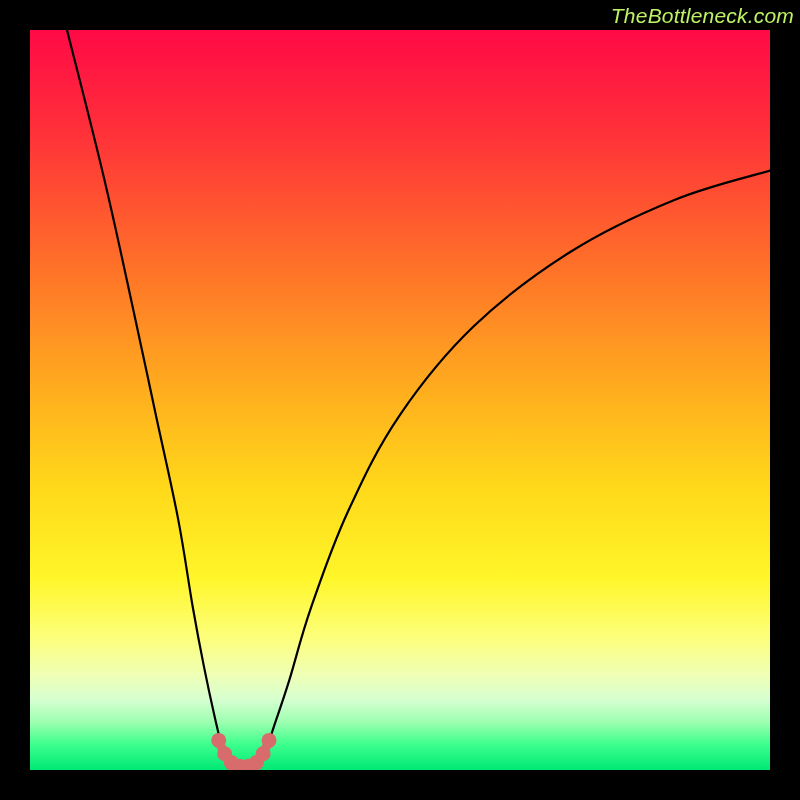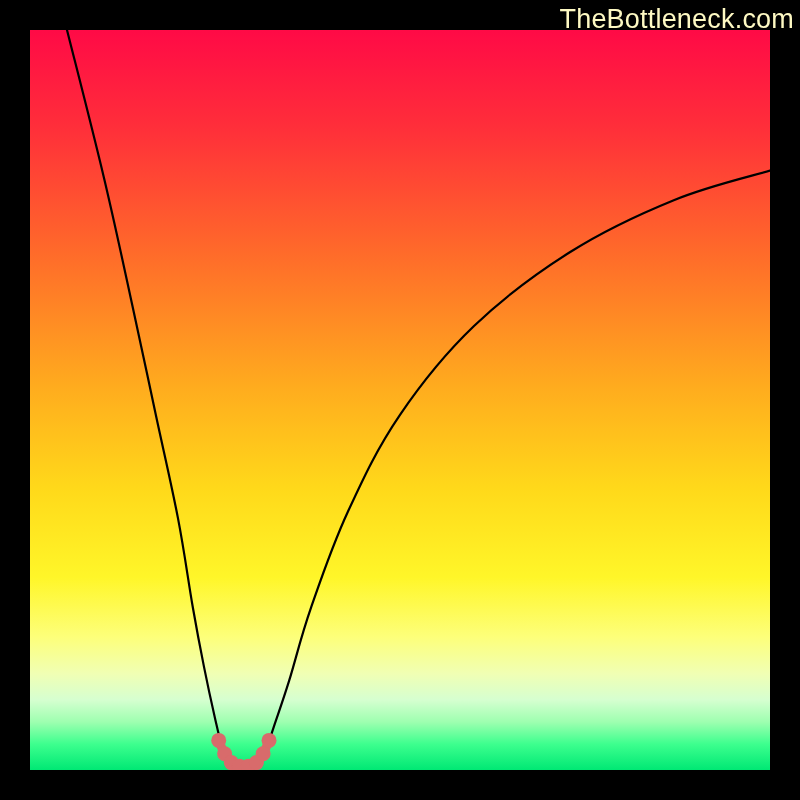--- a/index.html
+++ b/index.html
@@ -25,25 +25,26 @@
     overflow: hidden;
   }
   .gradient-bg {
     position: absolute;
     inset: 0;
   }
   .watermark {
     position: absolute;
     top: 4px;
     right: 6px;
-    color: #fef9c3;
-    font-size: 27px;
+    color: #bef264;
+    font-size: 21px;
     font-weight: 500;
     letter-spacing: 0.2px;
     z-index: 10;
+    font-style: italic;
   }
   .curve-svg {
     position: absolute;
     inset: 0;
     z-index: 5;
   }
 </style>
 </head>
 <body>
 

